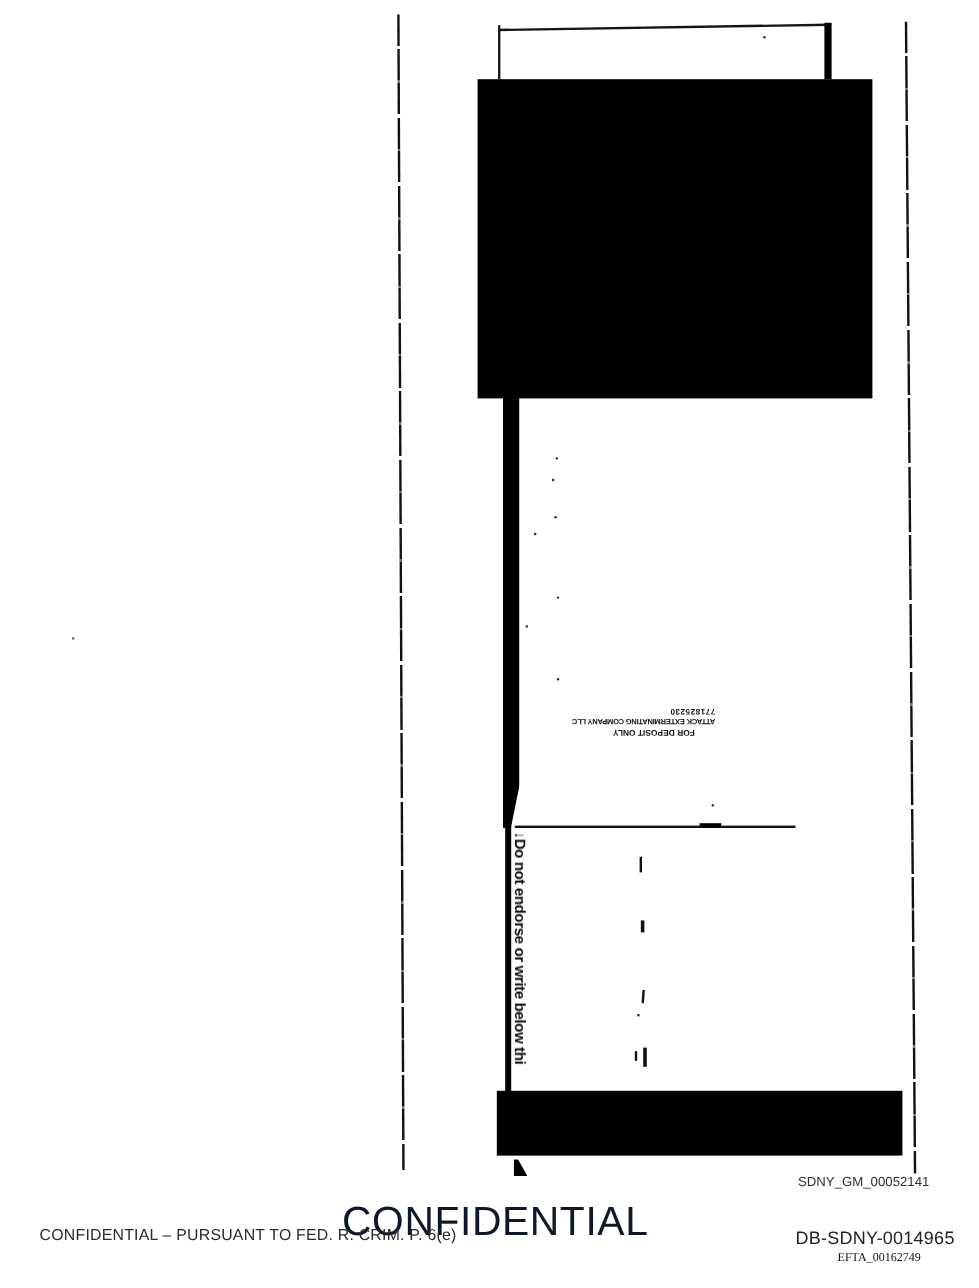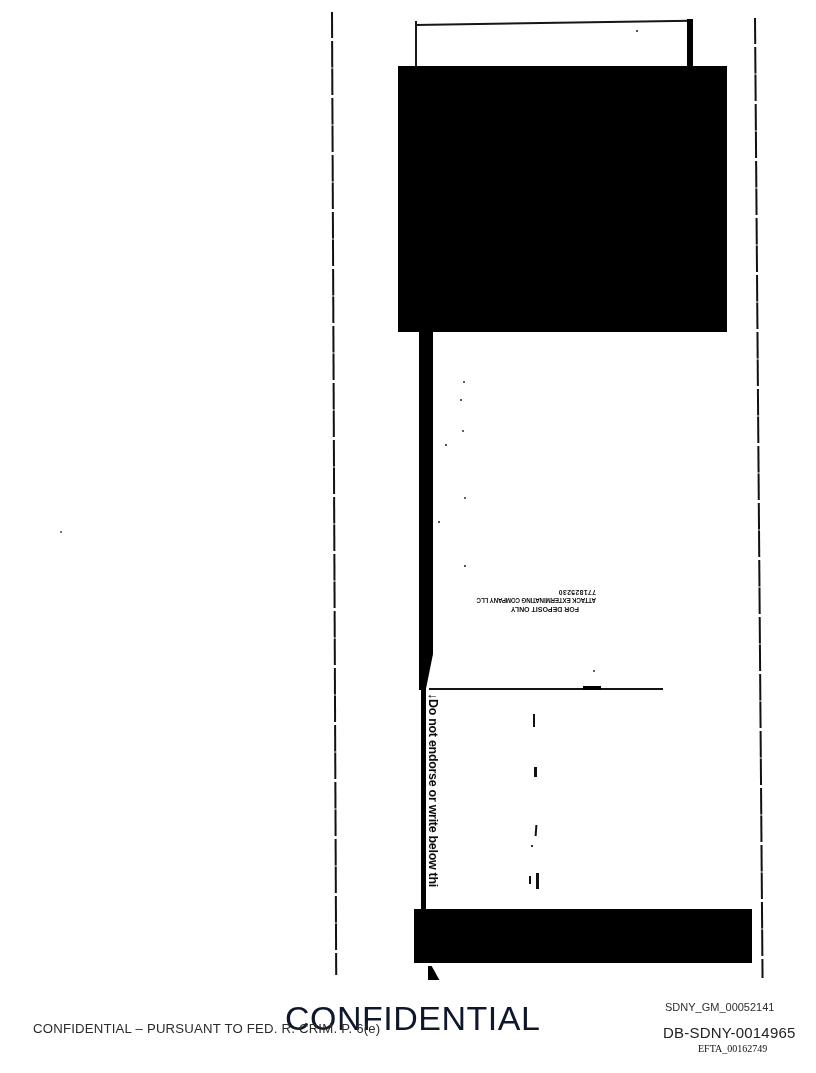--- a/index.html
+++ b/index.html
@@ -90,21 +90,21 @@
     font-size: 34px; letter-spacing: 0.5px;
     color: #0f172a;
     z-index: 5; white-space: nowrap;
   }
   .legend {
     left: 33px; top: 1021px;
     font-size: 13.2px; color: #2b2b2b; letter-spacing: 0.2px;
     z-index: 6; white-space: nowrap;
   }
   .bates { color: #2e2e2e; white-space: nowrap; z-index: 6; }
-  .bates-1 { left: 665px; top: 1001px; font-size: 11px; }
+  .bates-1 { left: 665px; top: 979px; font-size: 11px; }
   .bates-2 { left: 663px; top: 1024px; font-size: 15px; letter-spacing: 0.2px; color: #222; }
   .bates-3 { left: 698px; top: 1043px; font-size: 10px; font-family: "Liberation Serif", serif; color: #111; }
 </style>
 </head>
 <body>
 
 <div class="canvas">
 
   <div class="abs scan-edge scan-edge-left"></div>
   <div class="abs scan-edge scan-edge-right"></div>

